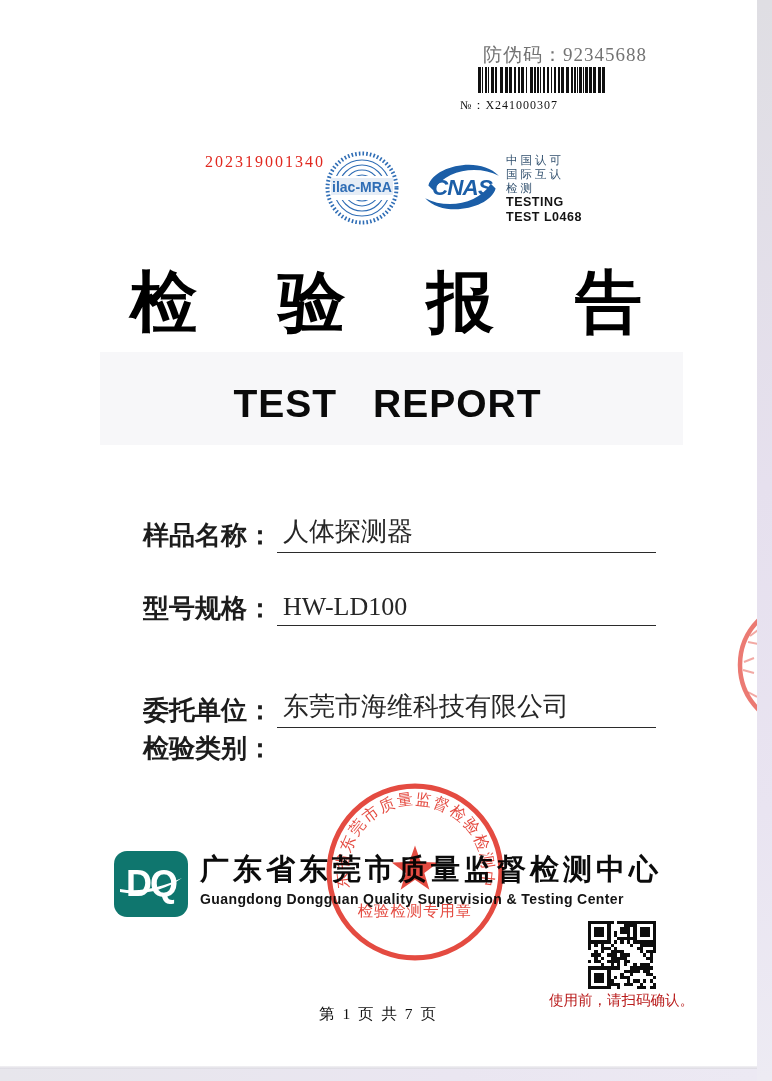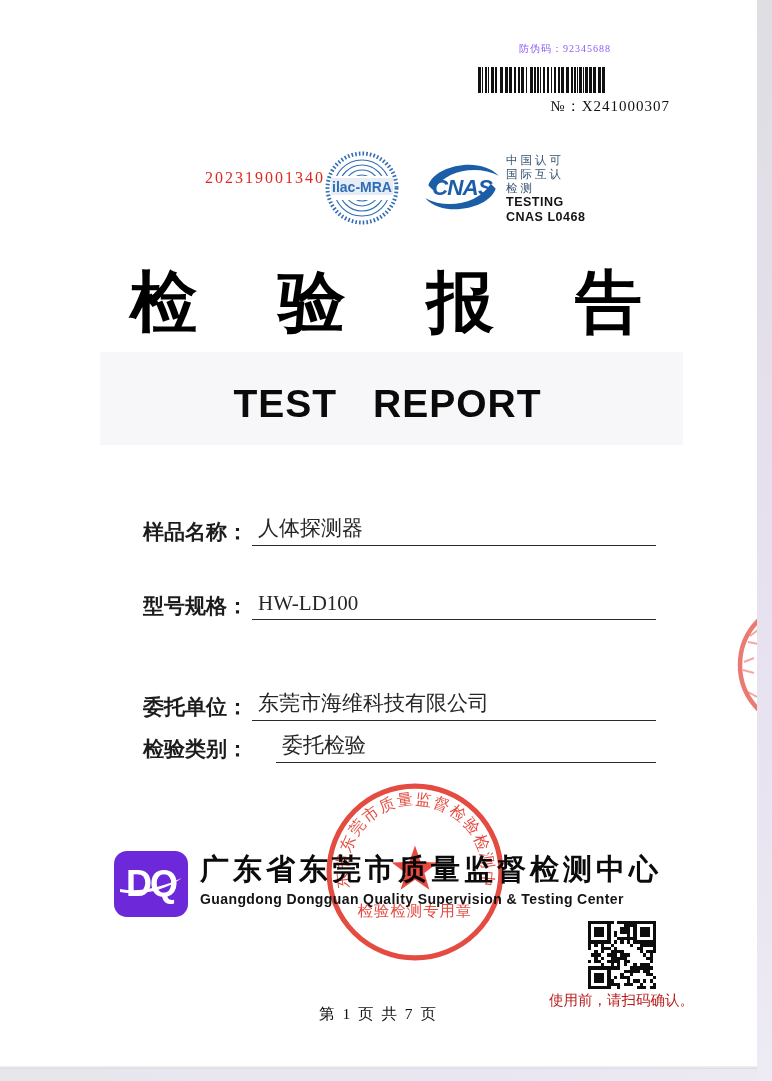--- a/index.html
+++ b/index.html
@@ -7,53 +7,53 @@
        font-family:"Liberation Serif","DejaVu Serif",serif;overflow:hidden;}
   .abs{position:absolute;}
   
   .edge-right{right:0;top:0;width:15px;height:1081px;
     background:linear-gradient(180deg,#dfdee3 0%,#e6e0ee 45%,#e9e4f1 75%,#edebf3 100%);}
   .edge-bottom{left:0;bottom:0;width:757px;height:12px;
     background:linear-gradient(90deg,#e7e6ec,#eae6f1 60%,#ece9f3);}
   .page-fold{left:0;right:15px;top:1066px;height:3px;background:linear-gradient(180deg,#f2f1f4,#dcdae2);}
 
   
-  .anti-line{top:42px;left:460px;width:210px;text-align:center;font-size:10px;color:#8b5cf6;letter-spacing:1px;}
+  .anti-line{top:42px;left:460px;width:210px;text-align:center;font-size:19px;color:#737373;letter-spacing:1px;}
   .barcode{top:67px;left:478px;width:172px;height:26px;display:flex;align-items:stretch;}
   .barcode div{background:#101010;}
-  .report-no{top:97px;left:460px;width:210px;text-align:right;font-size:15px;color:#111;letter-spacing:1px;}
+  .report-no{top:97px;left:460px;width:210px;text-align:left;font-size:12px;color:#111;letter-spacing:1px;}
 
   
   .cma{top:149px;left:205px;width:108px;}
   .cma-mark{position:relative;width:104px;height:62px;border:6px solid #e01f1f;border-radius:16px;box-sizing:border-box;}
   .cma-gap{position:absolute;right:-7px;top:14px;width:8px;height:22px;background:#fff;}
   .cma-c{position:absolute;right:-2px;top:10px;width:10px;height:30px;border-right:6px solid #e01f1f;border-radius:0 8px 8px 0;}
   .cma-ma{position:absolute;left:0;right:6px;top:4px;text-align:center;font-family:"Liberation Sans",sans-serif;
           font-weight:900;font-size:38px;color:#e01f1f;letter-spacing:1px;}
-  .cma-number{margin-top:20px;text-align:center;font-size:16px;color:#e0281f;letter-spacing:2px;}
+  .cma-number{margin-top:4px;text-align:center;font-size:16px;color:#e0281f;letter-spacing:2px;}
   .ilac{top:151px;left:325px;width:74px;height:74px;}
   .cnas-logo{top:158px;left:422px;width:80px;height:58px;}
   .cnas-text{top:153px;left:506px;width:110px;line-height:1.22;}
   .cnas-zh{font-size:11.5px;color:#31506e;letter-spacing:3px;font-family:"Liberation Sans",sans-serif;}
   .cnas-en{font-size:12.5px;color:#141414;font-weight:bold;font-family:"Liberation Sans",sans-serif;letter-spacing:.5px;}
 
   
   .zh-title{top:266px;left:130px;width:512px;display:flex;justify-content:space-between;
             font-size:67px;font-weight:900;color:#000;line-height:1.1;}
   .grey-band{top:352px;left:100px;width:583px;height:93px;background:#f7f7f9;}
   .en-title{top:382px;left:130px;width:515px;display:flex;justify-content:center;gap:36px;
             font-family:"Liberation Sans",sans-serif;font-size:39px;font-weight:800;color:#0a0a0a;letter-spacing:1px;}
 
   
-  .field{left:143px;width:513px;display:flex;align-items:flex-end;font-size:21px;color:#1c1c1c;}
+  .field{left:143px;width:513px;display:flex;align-items:flex-end;font-size:26px;color:#1c1c1c;}
   .field .lab{font-weight:700;white-space:nowrap;padding-right:4px;}
   .field .val{flex:1;border-bottom:1.5px solid #2b2b2b;padding:0 0 3px 6px;color:#262626;white-space:nowrap;}
 
   
-  .org-logo{top:851px;left:114px;width:74px;height:66px;border-radius:13px;background:#6d28d9;
+  .org-logo{top:851px;left:114px;width:74px;height:66px;border-radius:13px;background:#0f766e;
             display:flex;align-items:center;justify-content:center;position:absolute;}
   .org-logo .dq{color:#fff;font-family:"Liberation Sans",sans-serif;font-weight:900;font-size:36px;letter-spacing:-2px;}
   .org-logo svg{position:absolute;left:4px;top:26px;}
   .org-zh{top:850px;left:200px;width:470px;font-family:"Liberation Sans",sans-serif;
           font-weight:900;font-size:29px;color:#0b0b0b;letter-spacing:4px;white-space:nowrap;}
   .org-en{top:891px;left:200px;width:478px;font-family:"Liberation Sans",sans-serif;
           font-weight:700;font-size:14px;color:#141414;letter-spacing:.4px;white-space:nowrap;}
 
   .stamp{top:782px;left:325px;width:180px;height:180px;mix-blend-mode:multiply;opacity:.92;}
   .edge-stamp{top:590px;left:698px;width:59px;height:150px;overflow:hidden;mix-blend-mode:multiply;opacity:.8;}
@@ -148,21 +148,21 @@
     <path d="M8,34 C14,10 72,-4 96,22 C70,8 30,14 14,40 Z" fill="#1b5ea7"></path>
     <path d="M92,38 C86,62 28,76 4,50 C30,64 70,58 86,32 Z" fill="#1b5ea7"></path>
     <text x="50" y="46" text-anchor="middle" font-family="Liberation Sans, sans-serif" font-size="28" font-style="italic" font-weight="bold" fill="#1b5ea7" letter-spacing="-1">CNAS</text>
   </svg>
 </div>
 <div class="abs cnas-text">
   <div class="cnas-zh">中国认可</div>
   <div class="cnas-zh">国际互认</div>
   <div class="cnas-zh">检测</div>
   <div class="cnas-en">TESTING</div>
-  <div class="cnas-en">CNAS L0468</div>
+  <div class="cnas-en">TEST L0468</div>
 </div>
 
 <div class="abs zh-title">
   <span>检</span>
   <span>验</span>
   <span>报</span>
   <span>告</span>
 </div>
 <div class="abs grey-band"></div>
 <div class="abs en-title">
@@ -175,23 +175,22 @@
   <span class="val">人体探测器</span>
 </div>
 <div class="abs field" style="top:567px;margin-top:24px;">
   <span class="lab">型号规格：</span>
   <span class="val">HW-LD100</span>
 </div>
 <div class="abs field" style="top:666px;margin-top:23px;">
   <span class="lab">委托单位：</span>
   <span class="val">东莞市海维科技有限公司</span>
 </div>
-<div class="abs field" style="top:731px;gap:24px;">
+<div class="abs field" style="top:731px;">
   <span class="lab">检验类别：</span>
-  <span class="val">委托检验</span>
 </div>
 
 <div class="org-logo">
   <span class="dq">DQ</span>
   <svg width="66" height="18" viewBox="0 0 66 18">
     <path d="M2,12 C22,16 44,10 64,1 C46,14 22,19 2,15 Z" fill="#fff"></path>
   </svg>
 </div>
 <div class="abs org-zh">广东省东莞市质量监督检测中心</div>
 <div class="abs org-en">Guangdong Dongguan Quality Supervision &amp; Testing Center</div>

